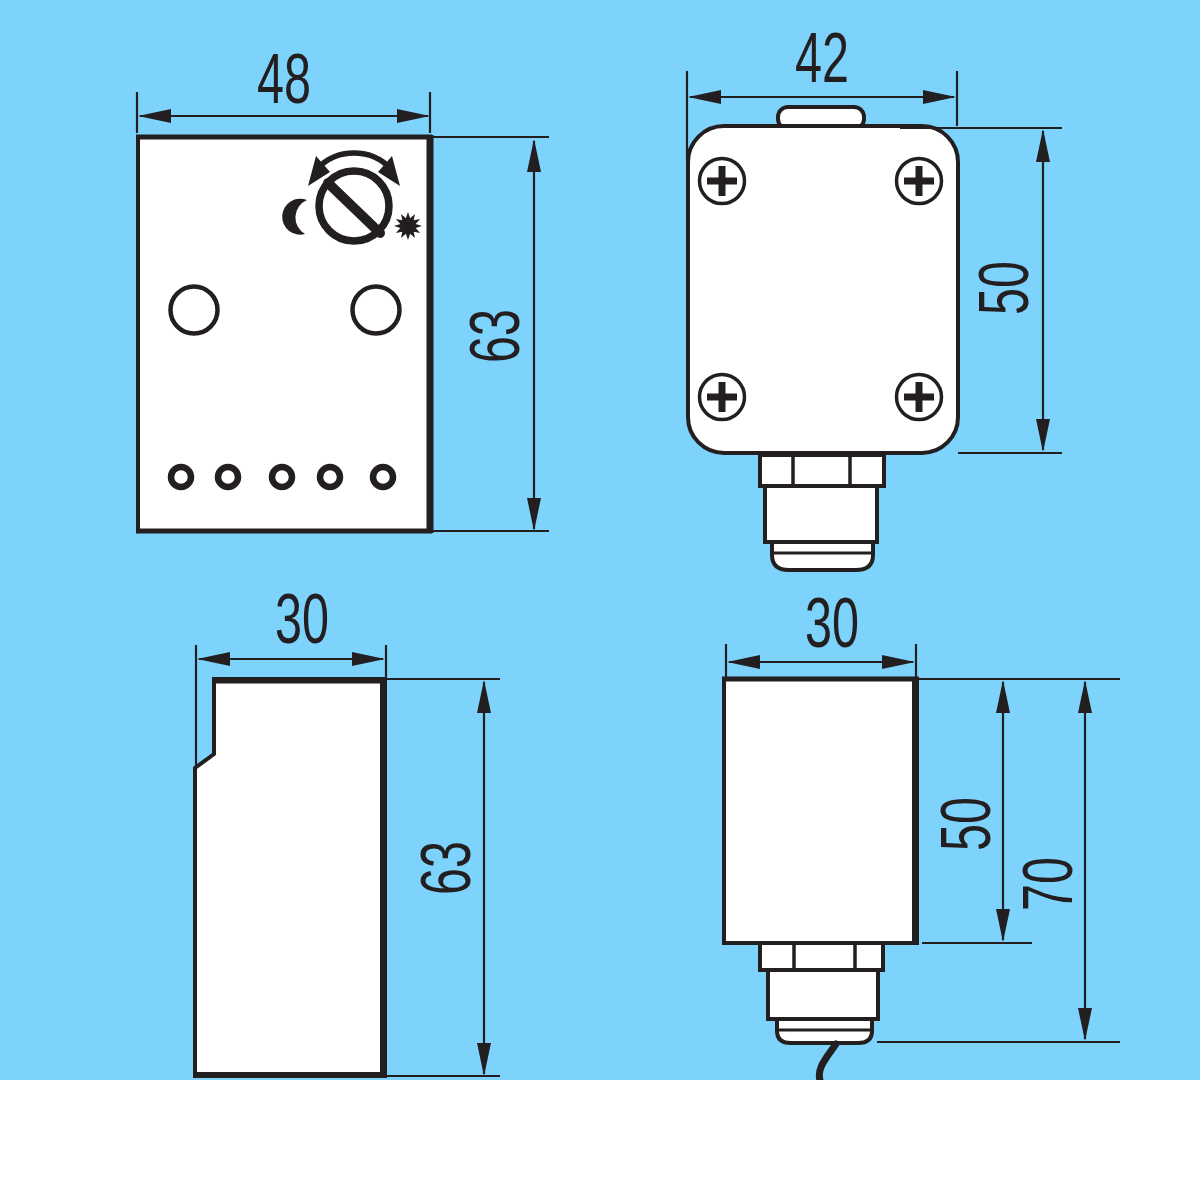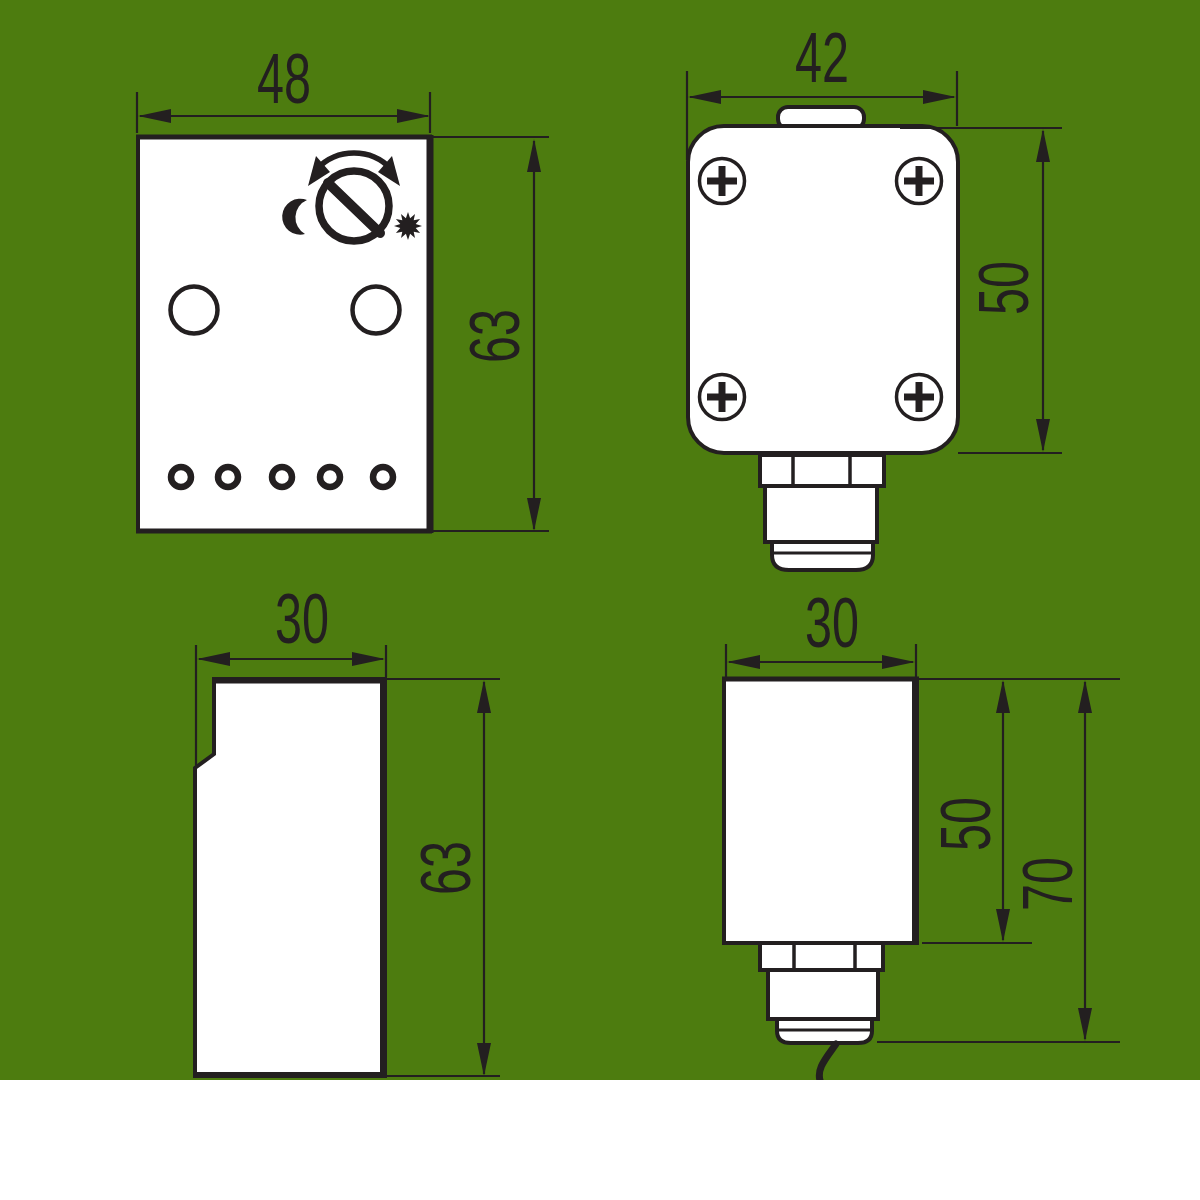--- a/index.html
+++ b/index.html
@@ -6,21 +6,21 @@
     margin: 0;
     padding: 0;
     width: 1200px;
     height: 1200px;
     background: #ffffff;
   }
   .stage {
     position: relative;
     width: 1200px;
     height: 1080px;
-    background: #4d7c0f;
+    background: #7dd3fc;
     overflow: hidden;
   }
   svg { display: block; }
   .outline  { fill: #ffffff; stroke: #231f20; stroke-width: 4; }
   .oline    { stroke: #231f20; fill: none; }
   .thin     { stroke: #231f20; stroke-width: 2.2; fill: none; }
   .arrow    { fill: #231f20; stroke: none; }
   .glyph    { fill: #231f20; stroke: none; }
   .dim-text {
     font-family: "Liberation Sans", sans-serif;

